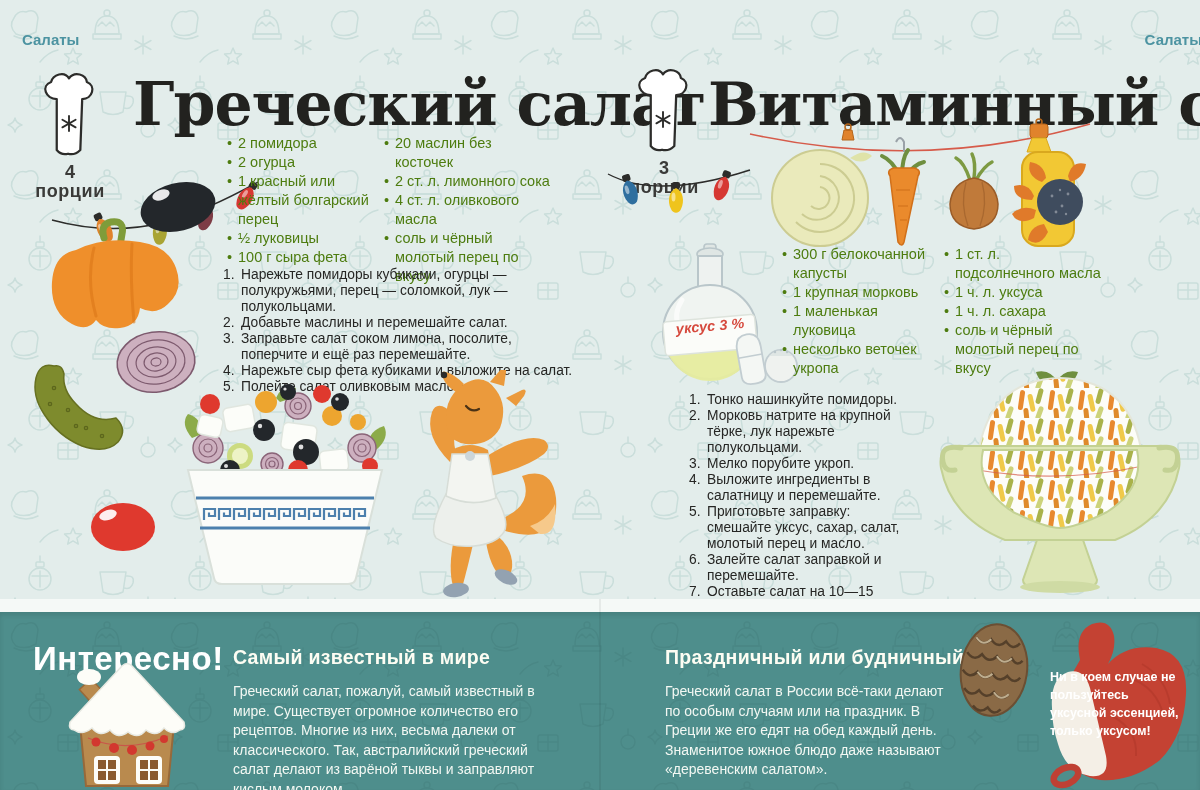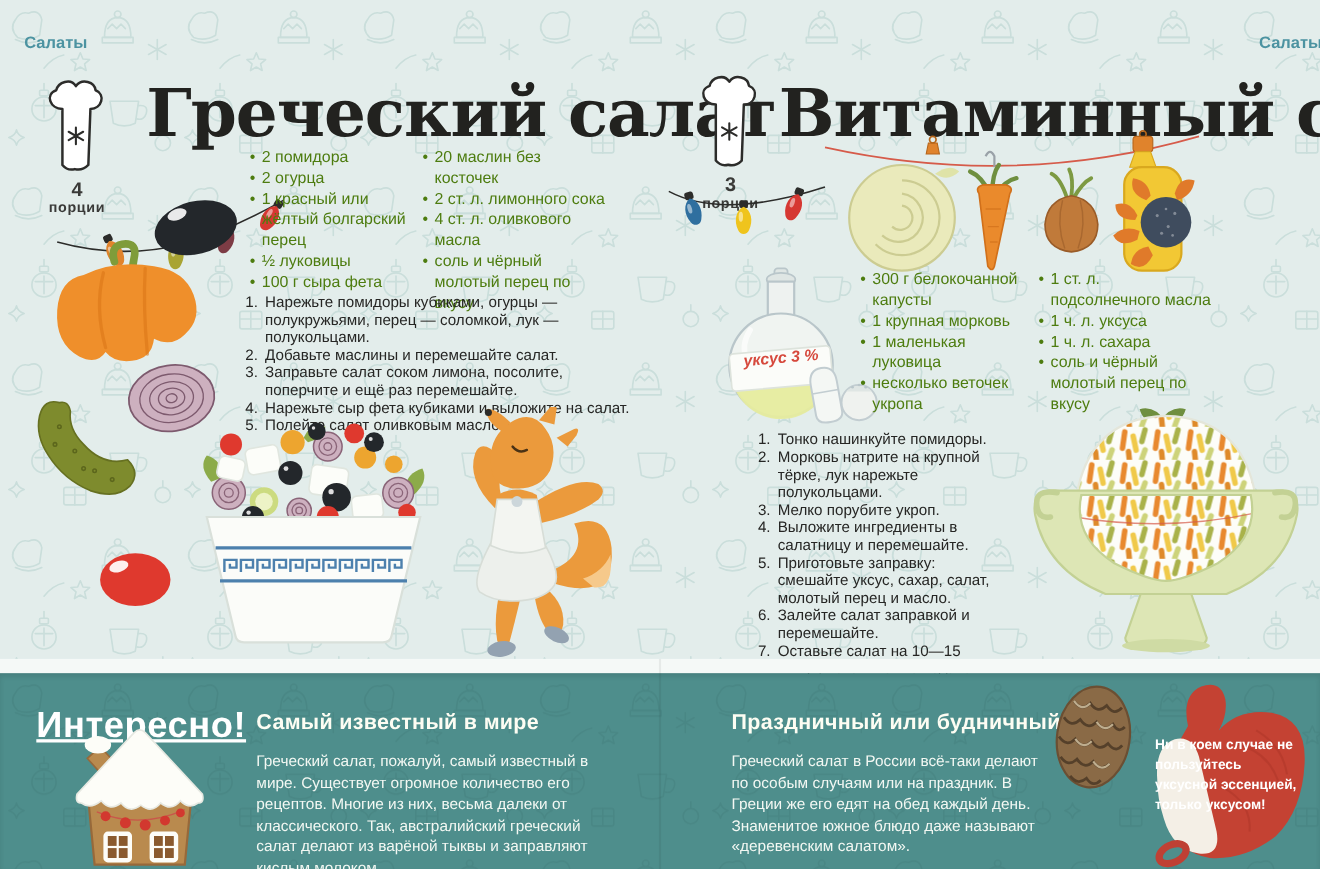--- a/index.html
+++ b/index.html
@@ -16,37 +16,37 @@
   .recipe-title {
     position:absolute; top:74px; font-family:"DejaVu Serif", serif; font-weight:700;
     font-size:60px; line-height:1; letter-spacing:-1px; color:#22221f;
     text-align:center; white-space:nowrap;
   }
   #title-left { left:133px; width:410px; }
   #title-right { left:708px; width:444px; }
 
   .portions { position:absolute; text-align:center; color:#3a3a38; font-weight:700; }
   .portions .num { font-size:18px; line-height:18px; }
-  .portions .word { font-size:13px; letter-spacing:0.6px; }
+  .portions .word { font-size:18px; letter-spacing:0.6px; }
 
   .ing { position:absolute; font-size:14.5px; line-height:19px; color:#4d7c0f; }
   .ing ul { list-style:none; margin:0; padding:0; }
   .ing li { position:relative; padding-left:11px; }
   .ing li::before { content:"•"; position:absolute; left:0; top:0; }
 
   .steps { position:absolute; font-size:13.8px; line-height:16px; color:#262624; }
   .steps ol { list-style:none; margin:13px; padding:0; counter-reset:step; }
   .steps li { position:relative; padding-left:18px; counter-increment:step; }
   .steps li::before { content:counter(step) "."; position:absolute; left:0; }
 
   .band-strip { position:absolute; left:0; top:599px; width:1200px; height:13px; background:#f5f9f7; }
   .band { position:absolute; left:0; top:612px; width:1200px; height:178px; background:#4e8e8c;
           box-shadow: inset 0 3px 5px rgba(0,0,0,0.10); }
 
-  .band-heading { position:absolute; left:33px; top:640px; font-size:33px; font-weight:700; color:#ffffff; letter-spacing:0.5px;text-decoration:underline; }
+  .band-heading { position:absolute; left:33px; top:640px; font-size:33px; font-weight:700; color:#ffffff; letter-spacing:0.5px; }
   .fact-title { position:absolute; top:646px; font-size:19.5px; font-weight:700; color:#fdfdf3; letter-spacing:0.3px; }
   #fact1-title { left:233px; } #fact2-title { left:665px; }
   .fact-text { position:absolute; top:682px; font-size:14px; line-height:19.5px; color:#f3f8f3; }
   #fact1-text { left:233px; width:322px; } #fact2-text { left:665px; width:295px; }
 
   .mitten-note {
     position:absolute; left:1050px; top:668px; width:135px; text-align:left;
     font-size:12.5px; line-height:18px; font-weight:700; color:#ffffff;
   }
   .vinegar-label {

